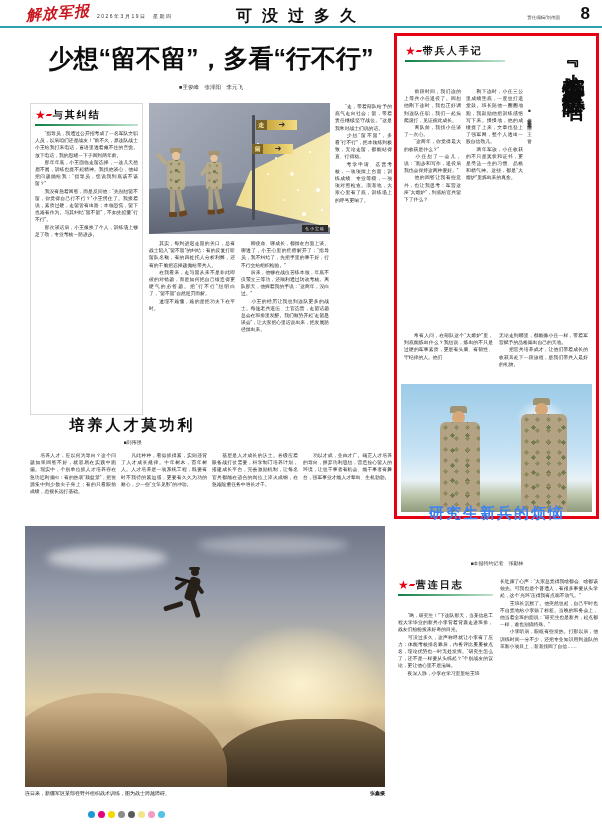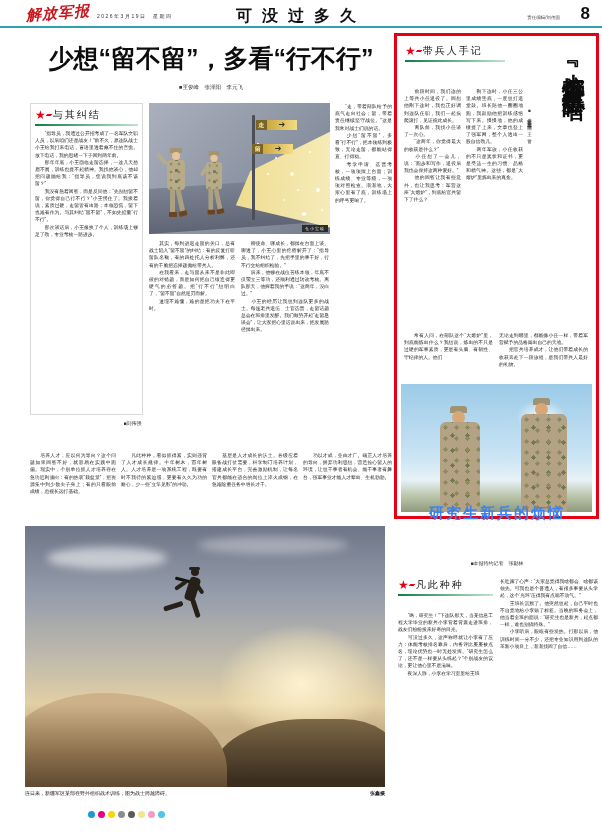--- a/index.html
+++ b/index.html
@@ -13,21 +13,21 @@
   .masthead-title{left:0;right:0;top:6px;text-align:center;font-size:16px;font-weight:bold;
     letter-spacing:10px;color:#111;}
   .masthead-editor{right:42px;top:15px;font-size:4.5px;color:#444;}
   .masthead-page{right:12px;top:4px;font-size:17px;font-weight:bold;color:#111;}
   .teal-rule{left:0;top:26px;width:602px;height:2px;background:#2fa0ad;}
   
   .sechead{display:flex;align-items:center;gap:4px;}
   .sechead .star{color:#e60013;font-size:12px;line-height:12px;}
   .sechead .star:after{content:"";display:inline-block;width:5px;height:2px;background:#e60013;
     transform:skewX(-40deg) translateY(-3px);margin-left:-2px;}
-  .sechead .lbl{font-size:10px;font-weight:normal;color:#111;letter-spacing:2px;}
+  .sechead .lbl{font-size:10px;font-weight:bold;color:#111;letter-spacing:2px;}
   .greenline{height:2px;background:linear-gradient(90deg,#0e7f45,#bfe3cd);margin-top:2px;}
   
   .bodytext{font-size:4.8px;line-height:7.2px;text-align:justify;color:#222;
     white-space:pre-line;overflow:hidden;}
   
   .headline{left:30px;top:42px;width:362px;text-align:center;font-size:25px;font-weight:bold;
     color:#0d0d0d;letter-spacing:0px;}
   .headline-byline{left:30px;top:84px;width:362px;text-align:center;font-size:5.5px;color:#333;}
   .col1box{left:30px;top:103px;width:113px;height:312px;border:1px solid #d9d9d9;
     box-sizing:border-box;padding:4px;}
@@ -219,20 +219,21 @@
 　　在我看来，走与留从来不是非此即彼的对错题，而是如何把自己锻造得更硬气的必答题。把“行不行”想明白了，“留不留”自然迎刃而解。
 　　道理不难懂，难的是把功夫下在平时。</div>
 <div class="abs bodytext maincol3">　　聊使命、聊成长，都摆在台面上谈。聊透了，小王心里的疙瘩解开了：“指导员，我不纠结了，先把手里的事干好，行不行交给组织检验。”
 　　后来，他铆在战位苦练本领，年底不仅荣立三等功，还顺利通过转改考核。离队那天，他握着我的手说：“这两年，没白过。”
 　　小王的经历让我想到连队更多的战士。每逢老兵退伍、士官选晋，走留话题总会在班排里发酵。我们顺势开起“走留恳谈会”，让大家把心里话说出来，把发展路径摆出来。</div>
 <div class="abs bodytext maincol4">　　“走，带着部队给予的底气走向社会；留，带着责任继续坚守战位。”这是我常对战士们说的话。
 　　少想“留不留”，多看“行不行”，把本领练到极致，无论走留，都能站得直、行得稳。
 　　考学申请、选晋考核，一项项摆上台面；训练成绩、专业等级，一项项对照检查。渐渐地，大家心里有了底，训练场上的呼号更响了。</div>
 
 <div class="abs ed-titleblock">
+  <div class="ed-title">培养人才莫功利</div>
   <div class="ed-byline">■刘伟强</div>
 </div>
 <div class="abs bodytext edcol" style="left:30px;">　　培养人才，应以何为导向？这个问题如果回答不好，就容易在实践中跑偏。现实中，个别单位抓人才培养存在急功近利倾向：有的热衷“栽盆景”，把资源集中到少数尖子身上；有的只看眼前成绩，忽视长远打基础。</div>
 <div class="abs bodytext edcol" style="left:121px;">　　凡此种种，看似抓得紧，实则违背了人才成长规律。十年树木，百年树人。人才培养是一项系统工程，既要有时不我待的紧迫感，更要有久久为功的耐心，少一些“立竿见影”的冲动。</div>
 <div class="abs bodytext edcol" style="left:212px;">　　基层是人才成长的沃土。各级应着眼备战打仗需要，科学制订培养计划，搭建成长平台，完善激励机制，让每名官兵都能在适合的岗位上淬火成钢，在急难险重任务中增长才干。</div>
 <div class="abs bodytext edcol" style="left:303px;width:89px;">　　功以才成，业由才广。端正人才培养的导向，摒弃功利思想，营造拴心留人的环境，让想干事者有机会、能干事者有舞台，强军事业才能人才辈出、生机勃勃。</div>
 
 <div class="abs bigphoto">
   <div class="bp-cloud c1"></div>
   <div class="bp-cloud c2"></div>
@@ -308,21 +309,21 @@
       <div class="f-body"></div>
     </div>
   </div>
 </div>
 
 <div class="abs rc-title">研究生新兵的烦恼</div>
 <div class="abs rc-byline">■本报特约记者　张勤林</div>
 <div class="abs rc-sechead">
   <div class="sechead">
     <span class="star">★</span>
-    <span class="lbl">凡此种种</span>
+    <span class="lbl">营连日志</span>
   </div>
   <div class="greenline"></div>
 </div>
 <div class="abs bodytext rc-col1">　　“哟，研究生！”下连队那天，当某信息工程大学毕业的新兵小李背着背囊走进班排，战友们纷纷投来好奇的目光。
 　　可没过多久，这声称呼就让小李有了压力：体能考核排名靠后，内务评比屡屡被点名，理论优势也一时无处发挥。“研究生怎么了，还不是一样要从头练起？”个别战友的议论，更让他心里不是滋味。
 　　夜深人静，小李在学习室里给王班</div>
 <div class="abs bodytext rc-col2">长吐露了心声：“大家总觉得我啥都会、啥都该领先。可我也是个普通人，有很多事要从头学起，这个‘光环’压得我有点喘不动气。”
 　　王班长沉默了。他突然想起，自己平时也不自觉地给小李贴了标签。当晚的班务会上，他当着全班的面说：“研究生也是新兵，起点都一样，谁也别搞特殊。”
 　　小李听后，眼眶有些发热。打那以后，他训练时间一分不少，还把专业知识用到连队的革新小项目上，渐渐找回了自信……</div>
 

